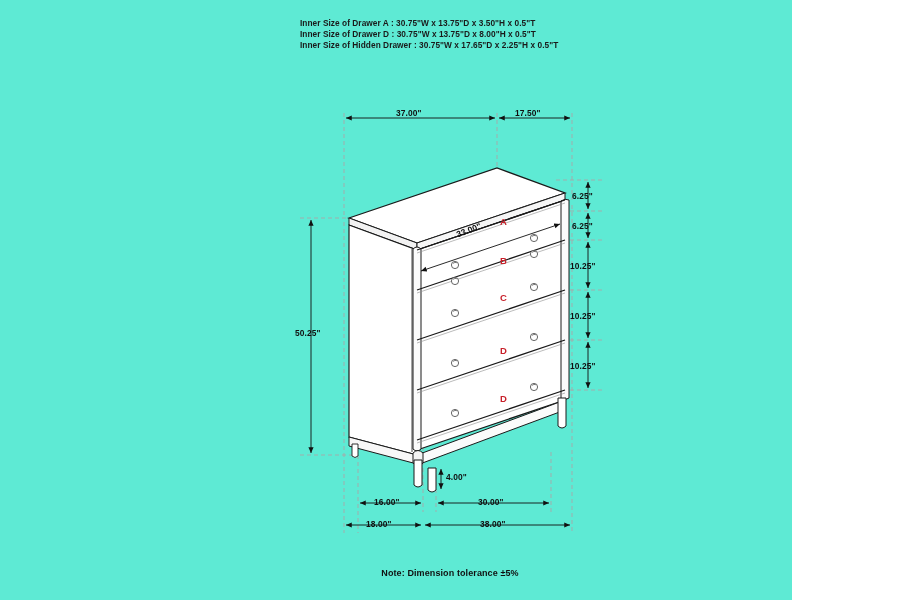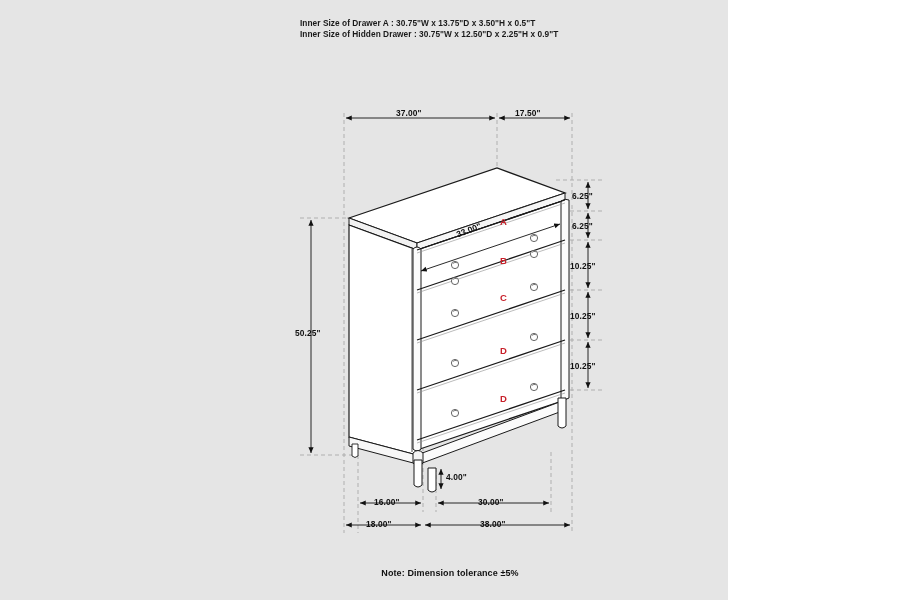--- a/index.html
+++ b/index.html
@@ -2,23 +2,23 @@
 <html><head>
 <meta charset="utf-8">
 <style>
   html, body {
     margin: 0;
     padding: 0;
     background: #ffffff;
   }
   #page {
     position: relative;
-    width: 728px;
+    width: 792px;
     height: 600px;
-    background: #e5e5e5;
+    background: #5eead4;
     font-family: "Liberation Sans", sans-serif;
     overflow: hidden;
   }
   
   #spec-list {
     position: absolute;
     left: 300px;
     top: 18px;
     width: 340px;
   }
@@ -76,21 +76,22 @@
     transform-origin: left top;
   }
 </style>
 </head>
 <body>
 
 <div id="page">
 
   <div id="spec-list">
     <div class="spec-line">Inner Size of Drawer A : 30.75"W x 13.75"D x 3.50"H x 0.5"T</div>
-    <div class="spec-line">Inner Size of Hidden Drawer : 30.75"W x 12.50"D x 2.25"H x 0.9"T</div>
+    <div class="spec-line">Inner Size of Drawer D : 30.75"W x 13.75"D x 8.00"H x 0.5"T</div>
+    <div class="spec-line">Inner Size of Hidden Drawer : 30.75"W x 17.65"D x 2.25"H x 0.5"T</div>
   </div>
 
   <svg id="drawing" viewBox="0 0 900 600">
     <defs>
       <marker id="arrTipR" markerWidth="7" markerHeight="7" refX="6.4" refY="3.5" orient="auto">
         <path d="M0,0.6 L6.4,3.5 L0,6.4 z" fill="#111"></path>
       </marker>
       <marker id="arrTipL" markerWidth="7" markerHeight="7" refX="0.6" refY="3.5" orient="auto">
         <path d="M7,0.6 L0.6,3.5 L7,6.4 z" fill="#111"></path>
       </marker>

